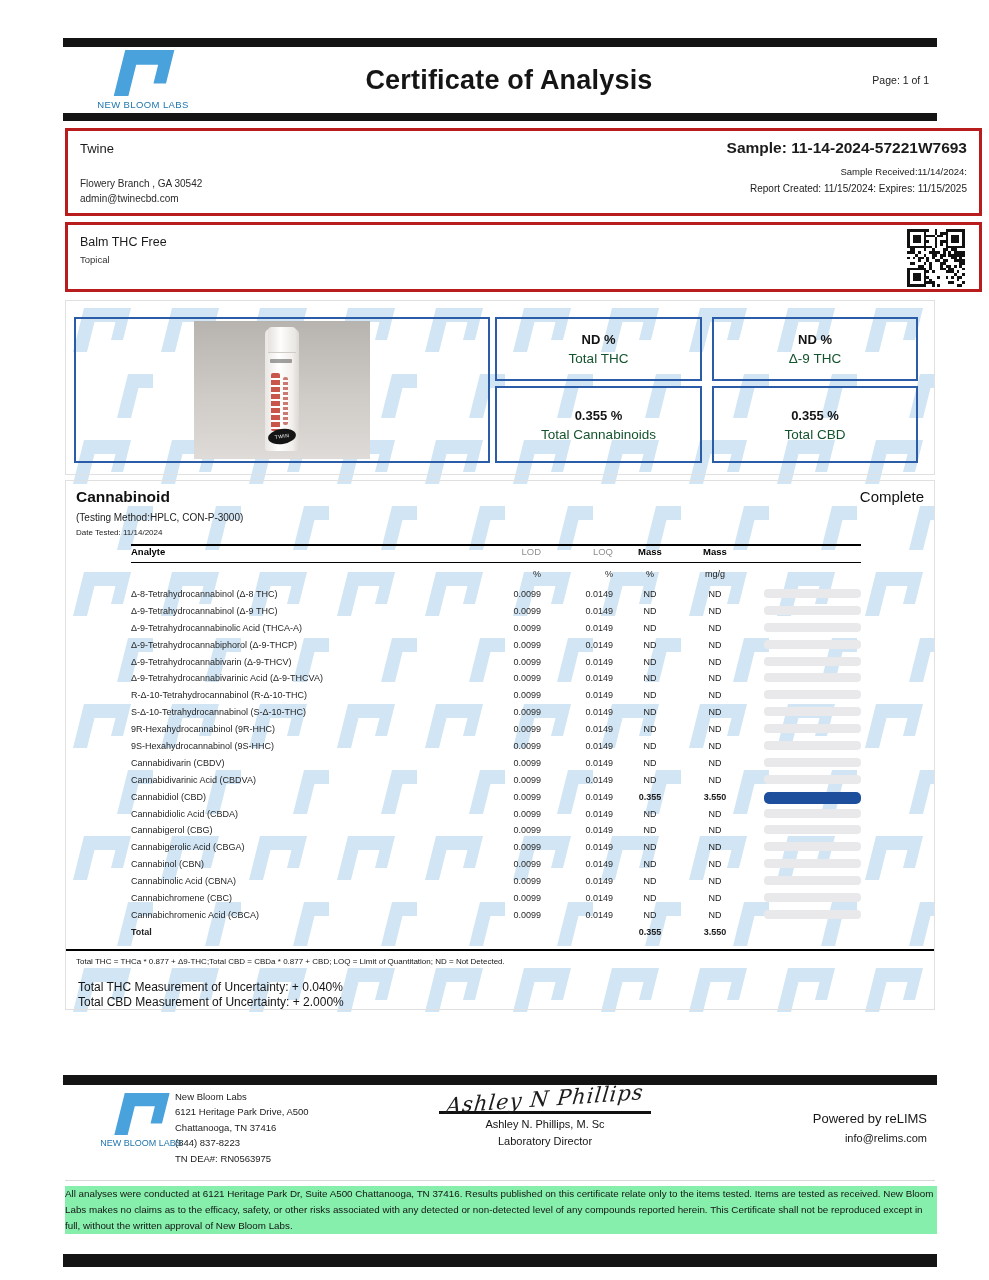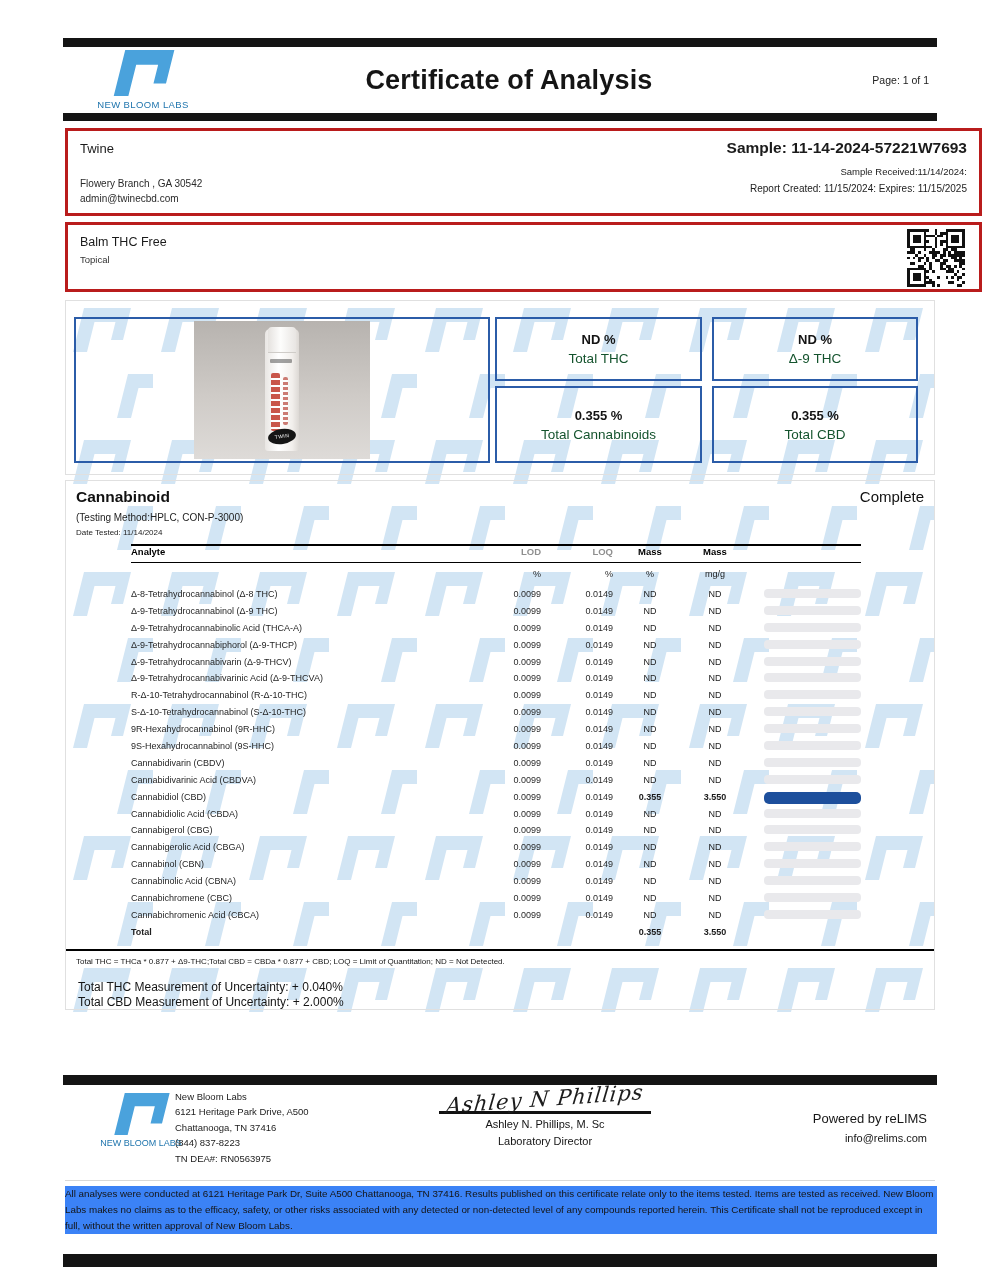--- a/index.html
+++ b/index.html
@@ -75,21 +75,21 @@
   .tbl-rule-thin { border-top:1.5px solid #000; }
   .trow { display:flex; align-items:flex-start; height:16.9px; font-size:9px; }
   .trow-head { height:16px; font-size:9.5px; }
   .trow-units { height:26px; color:#8a8a8a; align-items:flex-start; padding-top:6px; }
   .c-name { flex:1; color:#1f1f1f; }
   .c-lod { width:70px; text-align:right; color:#2a2a2a; }
   .c-loq { width:72px; text-align:right; color:#2a2a2a; }
   .c-mp  { width:74px; text-align:center; color:#1a1a1a; }
   .c-mg  { width:56px; text-align:center; color:#1a1a1a; }
   .c-bar { width:118px; display:flex; justify-content:flex-end; align-items:center; }
-  .hd-gray { color:#8f8f8f; font-weight:700; }
+  .hd-gray { color:#8f8f8f; font-weight:400; }
   .hd-black { color:#000; font-weight:700; }
   .bar { width:97px; height:9px; border-radius:4px; }
   .bar-gray { background:#e9e9ec; }
   .bar-blue { background:#1d4f9c; height:12px; border-radius:5px; }
   .trow-total { font-weight:700; height:18px; }
   .tbl-bottom-rule { border-top:2.5px solid #000; margin:4px -10px 0 -65px; width:868px; }
   .footnote { font-size:8px; color:#151515; margin:6px 0 0 2px; }
   .uncert { font-size:12px; color:#151515; margin-left:2px; line-height:1.25; }
   .uncert-block { margin-top:14px; }
 
@@ -101,21 +101,21 @@
   .f-sig { position:absolute; left:365px; top:0; width:230px; text-align:center; }
   .sig-script { font-family:"DejaVu Serif", serif; font-style:italic; font-size:21px; color:#1c1c1c; display:inline-block; transform:rotate(-4deg) skewX(-10deg); letter-spacing:1px; }
   .sig-line { width:212px; height:2.5px; background:#111; margin:0 auto; }
   .sig-name { font-size:11px; margin-top:4px; color:#141414; }
   .sig-title { font-size:11px; margin-top:5px; color:#141414; }
   .f-right { position:absolute; right:8px; top:24px; text-align:right; }
   .f-powered { font-size:13px; color:#161616;text-align:right; }
   .f-email { font-size:11px; color:#161616; margin-top:6px; }
 
   .divider { position:absolute; left:65px; top:1180px; width:870px; border-top:1px solid #d8d8d8; z-index:2; }
-  .disclaimer { position:absolute; left:65px; top:1186px; width:872px; font-size:9.8px; line-height:1.65; color:#141414; z-index:2; background:#3b82f6; }
+  .disclaimer { position:absolute; left:65px; top:1186px; width:872px; font-size:9.8px; line-height:1.65; color:#141414; z-index:2; background:#86efac; }
 </style>
 </head>
 <body>
 
 <div class="page">
 
   <svg class="watermark" width="870" height="716" viewBox="0 0 870 716" aria-hidden="true">
     <defs>
       <pattern id="wm" width="88" height="132" patternUnits="userSpaceOnUse">
         <path d="M2 44 L13 0 L60 0 L52 32 L40 32 L44.5 14 L23.5 14 L16 44 Z" transform="translate(6,12)" fill="#cde2f3"></path>

